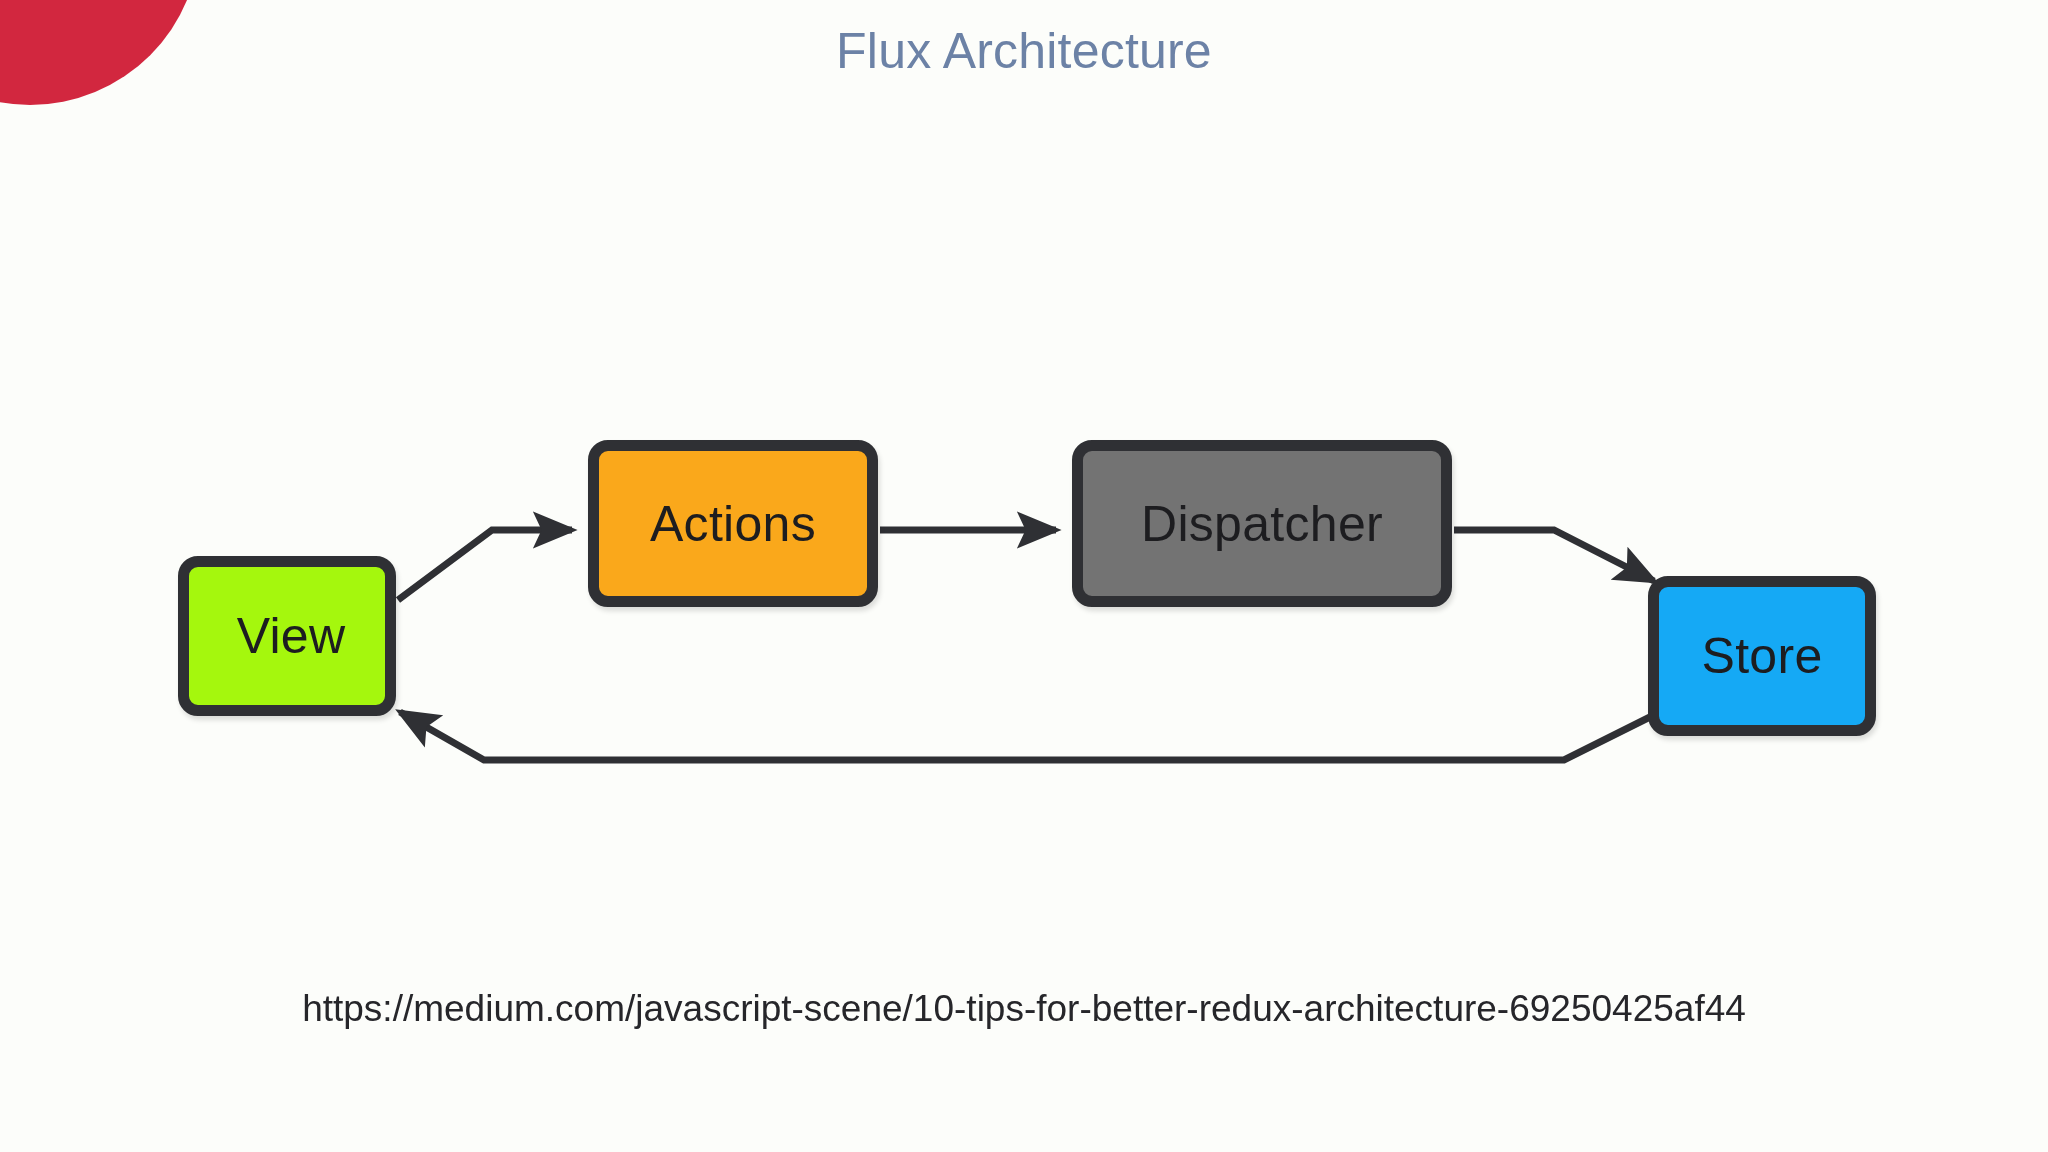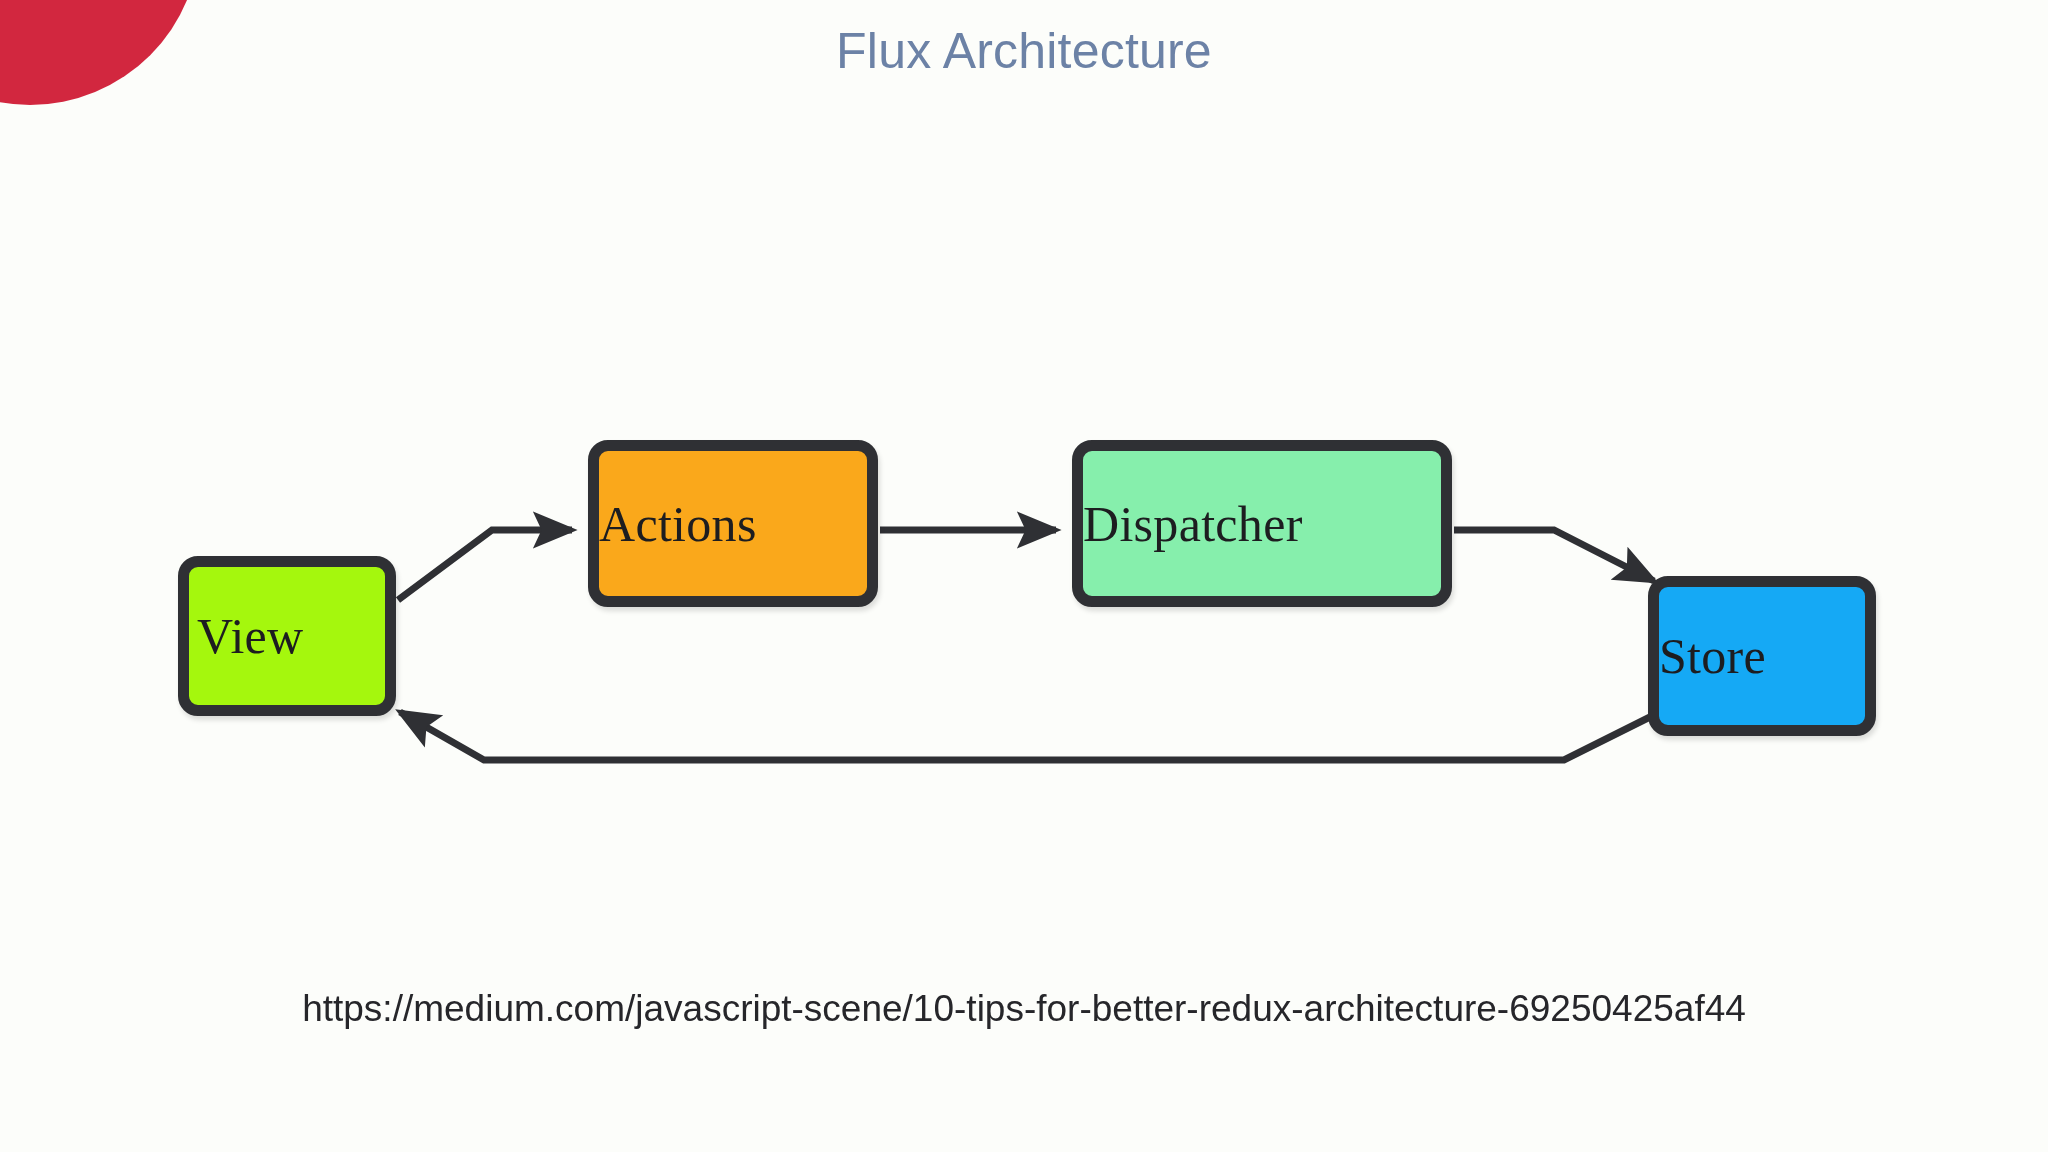--- a/index.html
+++ b/index.html
@@ -66,23 +66,22 @@
     height: 1152px;
   }
 
   .node {
     position: absolute;
     box-sizing: border-box;
     border: 11px solid #2f3034;
     border-radius: 20px;
     display: flex;
     align-items: center;
-    justify-content: flex-start;
+    justify-content: center;
     box-shadow: 2px 4px 5px rgba(0, 0, 0, 0.13);
-    font-family: Liberation Serif, serif;
   }
   .node .node-label {
     font-size: 50px;
     font-weight: 400;
     color: #1d1d20;
     letter-spacing: 0.3px;
     white-space: nowrap;
     line-height: 1;
   }
 
@@ -99,21 +98,21 @@
     top: 440px;
     width: 290px;
     height: 167px;
     background: #faa81b;
   }
   #node-dispatcher {
     left: 1072px;
     top: 440px;
     width: 380px;
     height: 167px;
-    background: #86efac;
+    background: #737373;
   }
   #node-store {
     left: 1648px;
     top: 556px;
     width: 228px;
     height: 160px;
     background: #15a9f5;
     margin-top: 20px;
   }
 

